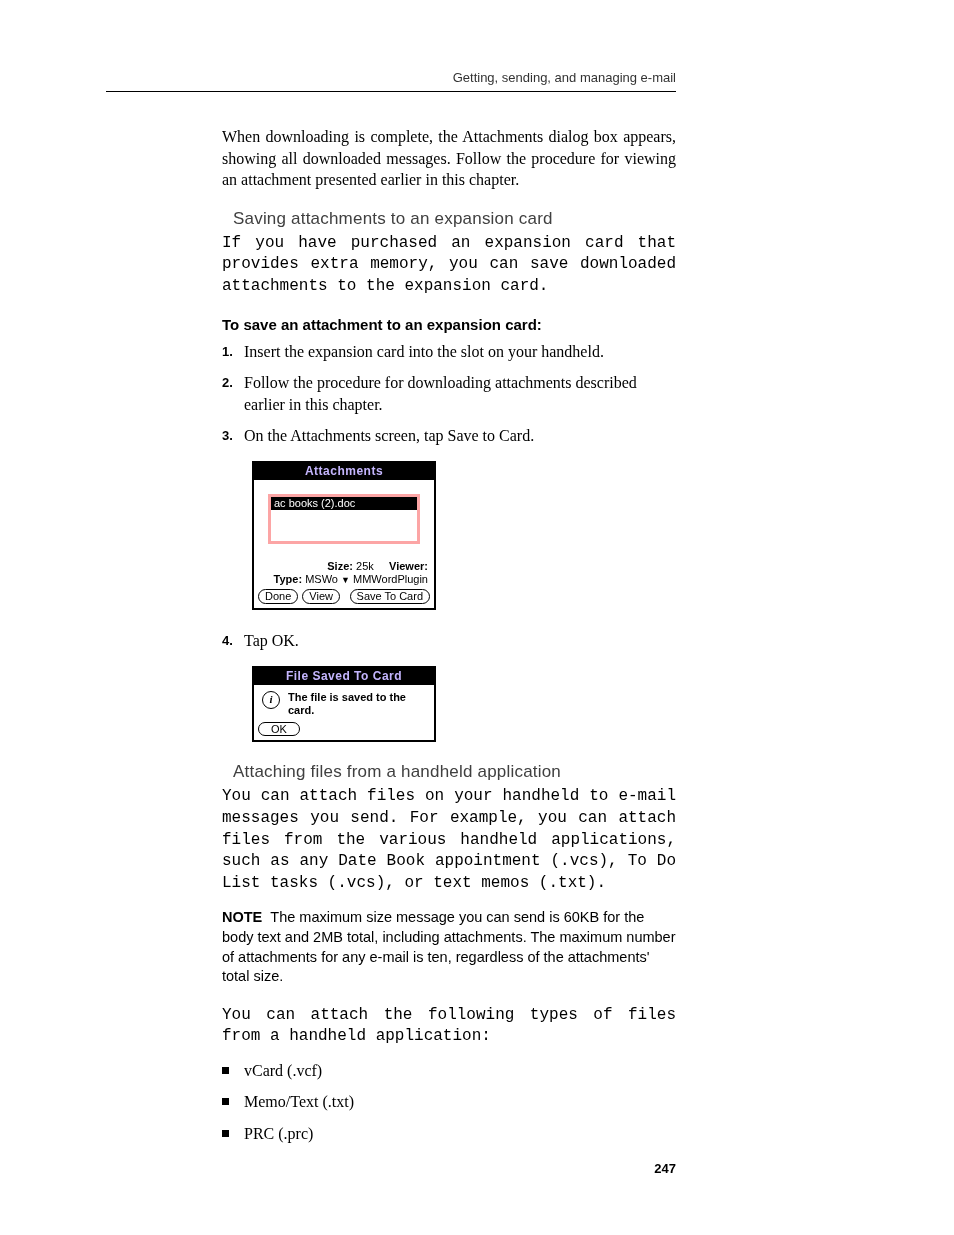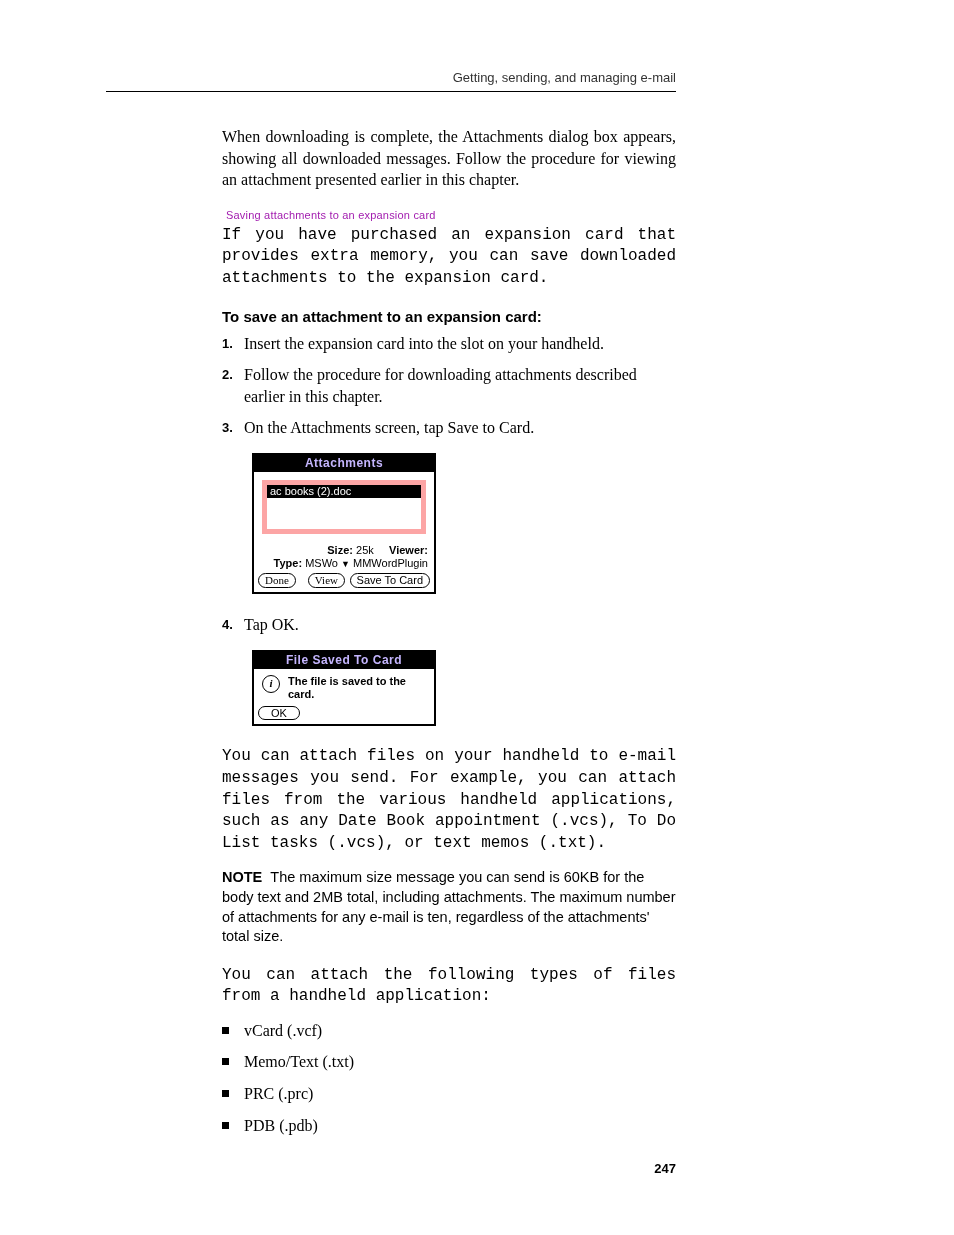--- a/index.html
+++ b/index.html
@@ -39,23 +39,23 @@
   }
   p.body2 {
     margin: 0 0 12px 0;
     line-height: 1.35;
     text-align: justify;
     font-family: Liberation Mono, monospace;
   }
   h3.section {
     font-family: "Helvetica Neue", Helvetica, Arial, sans-serif;
     font-weight: normal;
-    color: #a21caf;
-    font-size: 11px;
-    margin: 18px 0 4px 4px;
+    color: #404040;
+    font-size: 17px;
+    margin: 18px 0 4px 11px;
     letter-spacing: 0.2px;
   }
   h3.section-condensed {
     font-family: "Arial Narrow","Helvetica Neue",Helvetica,Arial,sans-serif;
     font-stretch: condensed;
   }
   .task-title {
     font-family: "Arial Narrow","Helvetica Neue", Helvetica, Arial, sans-serif;
     font-weight: bold;
     font-size: 15px;
@@ -122,22 +122,22 @@
   .palm-title {
     background: #000;
     color: #c4b5fd;
     text-align: center;
     font-weight: bold;
     font-size: 12px;
     padding: 1px 0 2px 0;
     letter-spacing: 0.5px;
   }
   .palm-list {
-    border: 5px solid #fca5a5;
-    margin: 8px;
+    border: 3px solid #fca5a5;
+    margin: 14px;
     height: 44px;
     font-size: 11px;
   }
   .palm-list-item {
     background: #000;
     color: #fff;
     font-size: 11px;
     padding: 0px 3px 1px 3px;
     display: inline-block;
     width: calc(100% - 6px);
@@ -151,21 +151,21 @@
   .palm-info .b { font-weight: bold; }
   .palm-dropdown-arrow {
     font-size: 9px;
   }
   .palm-btnbar {
     display: flex;
     justify-content: space-between;
     padding: 3px 4px 4px 4px;
     gap: 4px;
   }
-  .palm-btnbar .left { display:flex; gap:12px;font-family:Liberation Serif, serif; }
+  .palm-btnbar .left { display:flex; gap:4px; }
   .palm-btn {
     border: 1px solid #000;
     border-radius: 8px;
     font-size: 11px;
     padding: 0px 6px 1px 6px;
     line-height: 1.1;
     background: #fff;
   }
   .palm-msg {
     display:flex;
@@ -257,30 +257,30 @@
       <div class="palm-title">File Saved To Card</div>
       <div class="palm-msg">
         <span class="palm-icon">i</span>
         <span>The file is saved to the card.</span>
       </div>
       <div class="palm-btnbar">
         <span class="palm-btn" style="padding:0 12px;">OK</span>
       </div>
     </div>
 
+    <h3 class="section section-condensed">Attaching files from a handheld application</h3>
     <p class="body2">You can attach files on your handheld to e-mail messages you send. For example, you can attach files from the various handheld applications, such as any Date Book appointment (.vcs), To Do List tasks (.vcs), or text memos (.txt).</p>
 
     <p class="note">
       <span class="label">NOTE</span>&nbsp;&nbsp;<span>The maximum size message you can send is 60KB for the body text and 2MB total, including attachments. The maximum number of attachments for any e-mail is ten, regardless of the attachments' total size.</span>
     </p>
 
     <p class="body2">You can attach the following types of files from a handheld application:</p>
 
     <ul class="square">
       <li>vCard (.vcf)</li>
       <li>Memo/Text (.txt)</li>
       <li>PRC (.prc)</li>
-      <li>PDB (.pdb)</li>
     </ul>
   </div>
 
   <div class="page-number">247</div>
 </div>
 
 </body></html>

